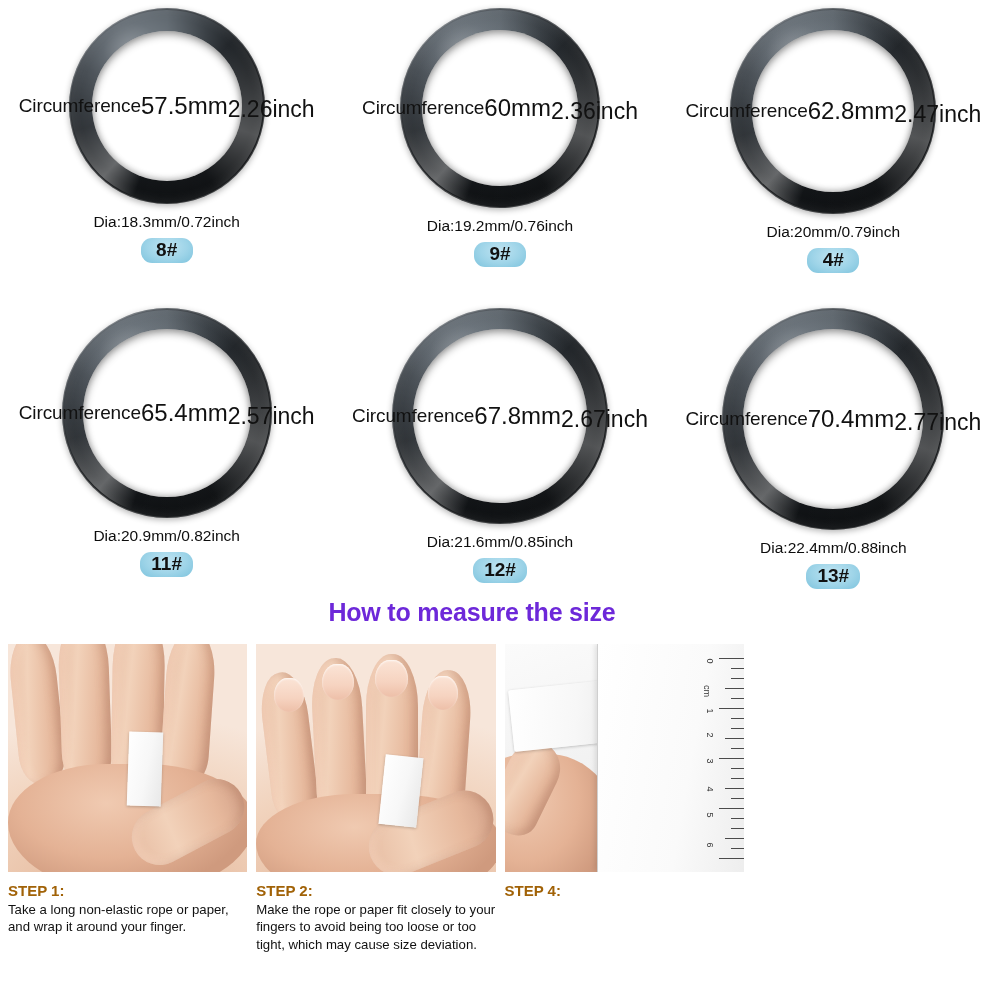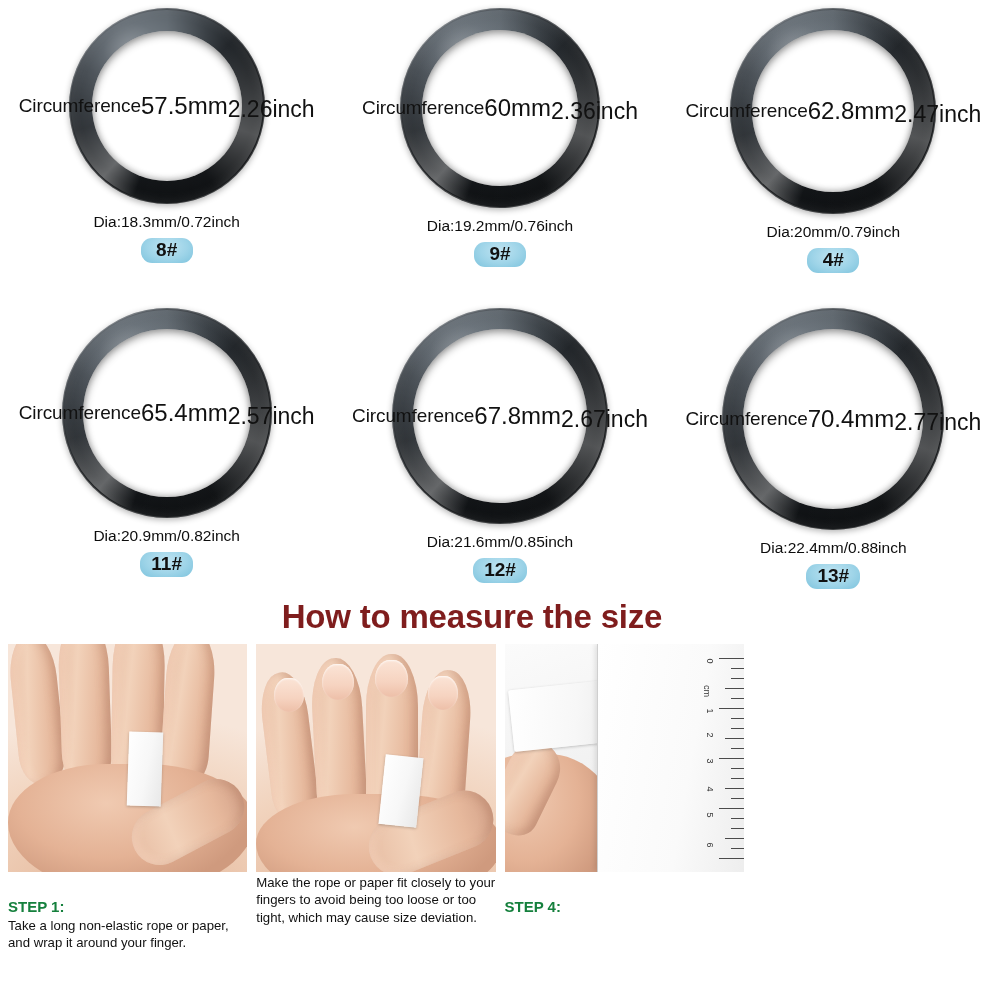--- a/index.html
+++ b/index.html
@@ -121,23 +121,23 @@
     padding: 1px 11px 2px;
     border-radius: 11px;
     background: radial-gradient(ellipse at 50% 35%, #bfe4f2 0%, #9ed4e8 55%, #7dc3dd 100%);
   }
 
   
   .how-title {
     position: absolute;
     top: 598px; left: 0; width: 944px;
     text-align: center;
-    font-size: 33px;
+    font-size: 25px;
     font-weight: 700;
-    color: #7f1d1d;
+    color: #6d28d9;
     letter-spacing: -0.2px;
   }
 
   
   .steps {
     position: absolute;
     top: 644px; left: 8px;
     width: 984px;
     display: grid;
     grid-template-columns: repeat(4, 1fr);
@@ -199,22 +199,22 @@
   .ruler-num {
     position: absolute;
     font-size: 9px;
     color: #333;
     transform: rotate(90deg);
   }
 
   .step-head {
     font-size: 15px;
     font-weight: 700;
-    color: #15803d;
-    margin-top: 26px;
+    color: #a16207;
+    margin-top: 10px;
   }
   .step-body {
     font-size: 13.2px;
     line-height: 1.32;
     color: #111;
     margin-top: 2px;
   }
 </style>
 </head>
 <body>
@@ -338,20 +338,21 @@
         <div class="finger" style="left:58px; top:14px; width:50px; height:168px; transform:rotate(-3deg);"></div>
         <div class="nail" style="left:66px; top:20px; width:32px; height:36px;"></div>
         <div class="finger" style="left:110px;top:10px; width:52px; height:176px; transform:rotate(0deg);"></div>
         <div class="nail" style="left:119px;top:16px; width:33px; height:37px;"></div>
         <div class="finger" style="left:164px;top:26px; width:48px; height:158px; transform:rotate(4deg);"></div>
         <div class="nail" style="left:172px;top:32px; width:30px; height:34px;"></div>
         <div class="palm" style="left:0px;  top:150px; width:246px; height:110px;"></div>
         <div class="finger" style="left:110px;top:160px; width:130px; height:58px; border-radius:40px; transform:rotate(-22deg);"></div>
         <div class="paper-strip" style="left:126px; top:112px; width:38px; height:70px; transform:rotate(6deg);"></div>
       </div>
+      <div class="step-head">STEP 2:</div>
       <div class="step-body">Make the rope or paper fit closely to your fingers to avoid being too loose or too tight, which may cause size deviation.</div>
     </div>
 
 
     <div class="step">
       <div class="photo">
         <div class="photo-white-bg"></div>
 
         <div class="palm" style="left:-40px; top:110px; width:150px; height:150px;"></div>
         <div class="finger" style="left:-6px; top:96px; width:52px; height:96px; transform:rotate(26deg);"></div>

